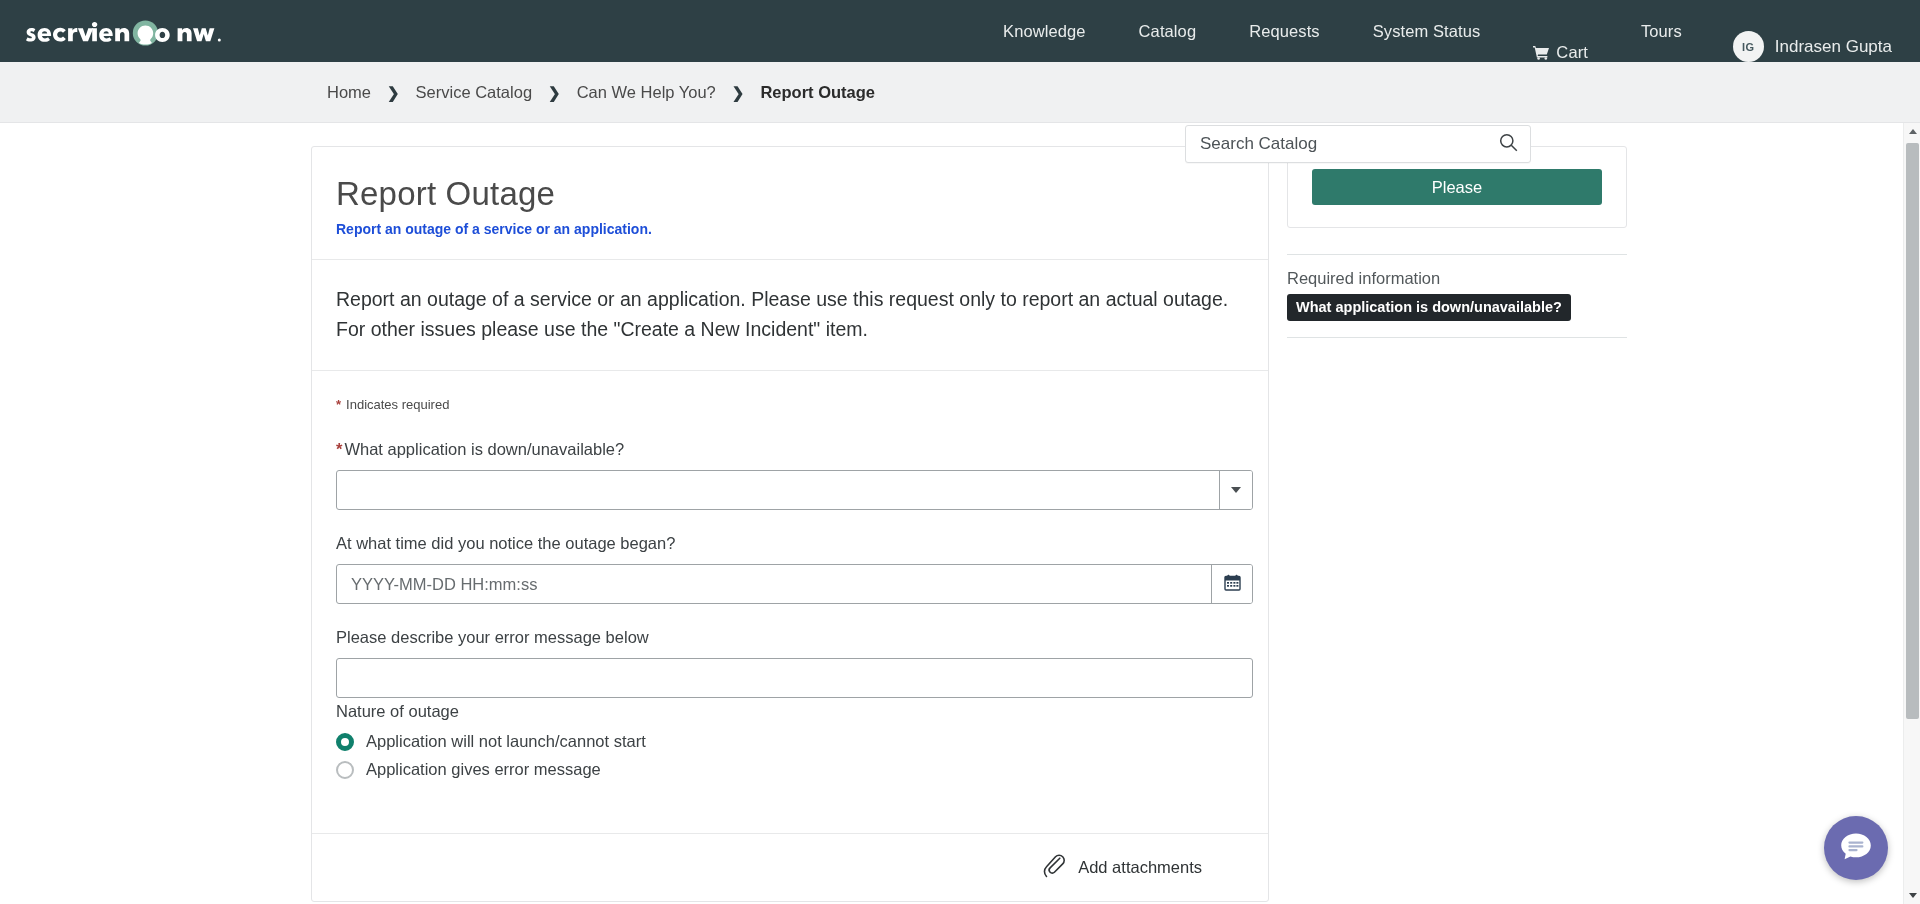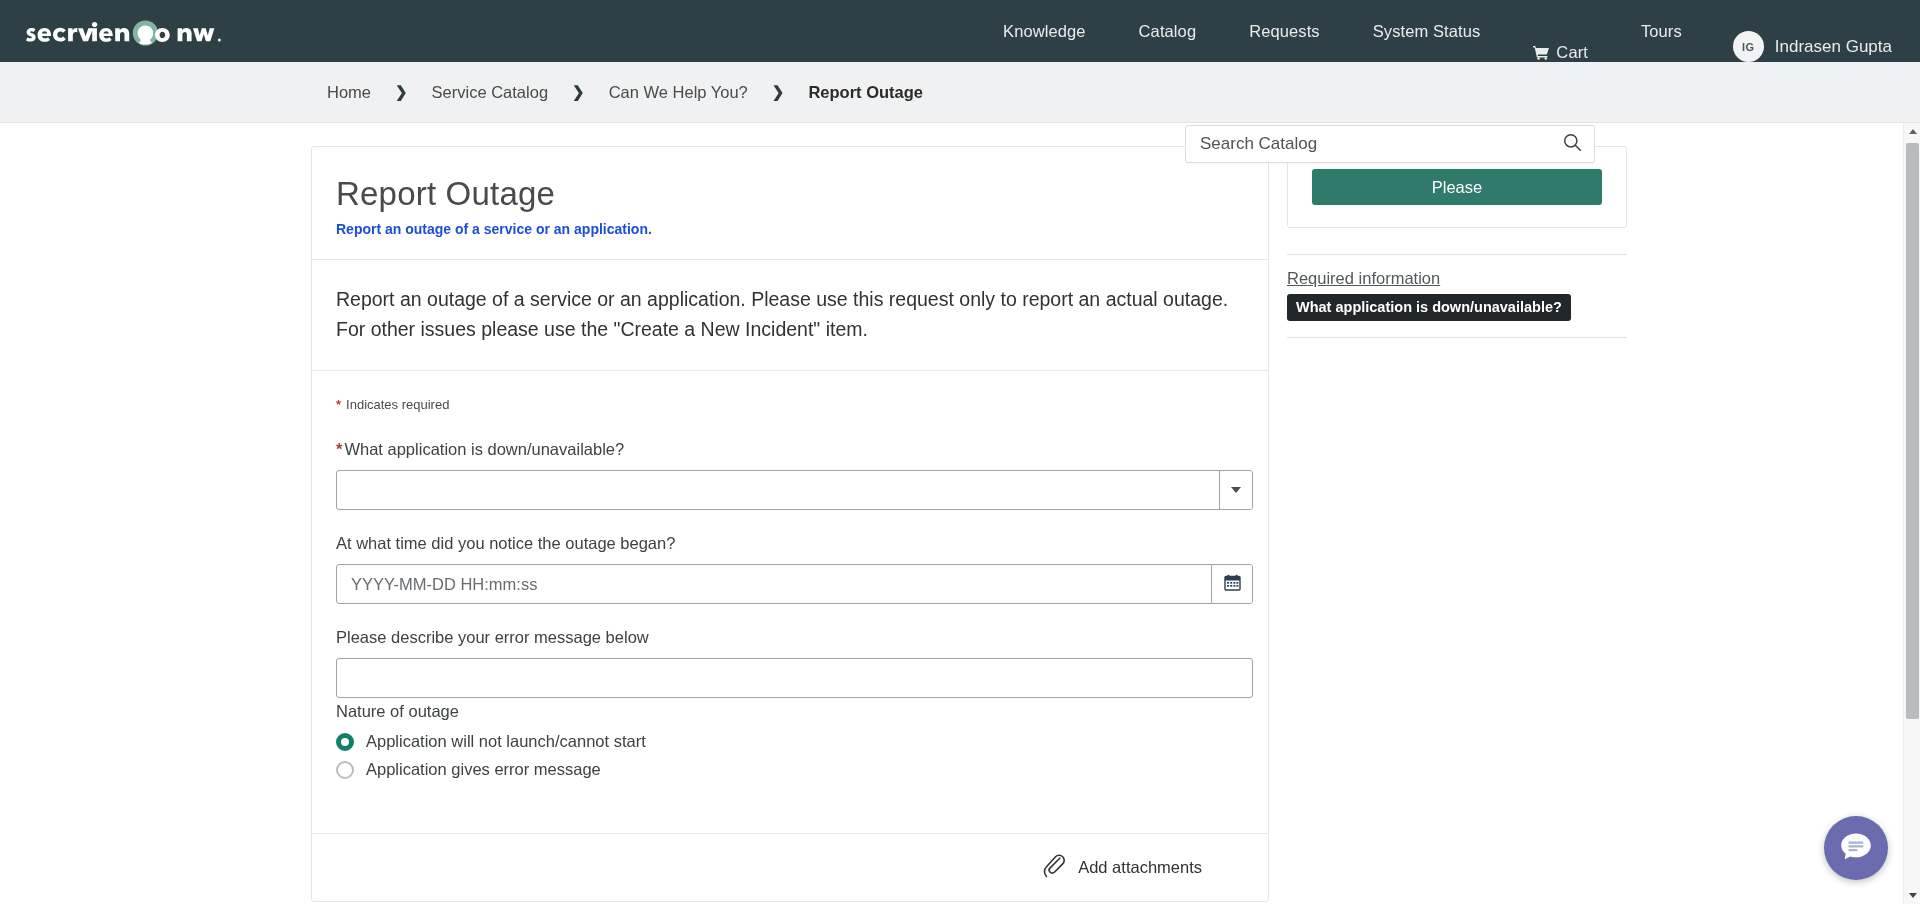--- a/index.html
+++ b/index.html
@@ -57,36 +57,36 @@
   
   .crumbbar {
     height: 61px;
     background: #f0f1f2;
     border-bottom: 1px solid #e4e5e7;
     display: flex;
     align-items: center;
     position: relative;
   }
   .crumbs {
-    display: flex; align-items: center;
+    display: flex; align-items: flex-end;
     margin-left: 327px;
-    gap: 8px;
+    gap: 0;
   }
   .crumb {
     font-size: 16.5px; color: #4a4a4a; cursor: pointer; white-space: nowrap;
   }
   .crumb.active { font-weight: bold; color: #2b2b2b; cursor: default; }
   .crumb-sep {
     color: #2e3b40; font-size: 15px; font-weight: bold;
     padding: 0 16px; user-select: none;
   }
   .search-wrap {
     position: absolute;
     left: 1185px; top: 82px;
-    width: 410px; height: 38px;
+    width: 346px; height: 38px;
     transform: translateY(-50%);
     background: #fff;
     border: 1px solid #dcdee0;
     border-radius: 3px;
     display: flex; align-items: center;
     box-shadow: 0 1px 1px rgba(0,0,0,.03);
   }
   .search-wrap input {
     flex: 1; border: none; outline: none;
     font-size: 17px; color: #32373a;
@@ -217,21 +217,21 @@
     padding: 22px 24px; margin-bottom: 26px;
   }
   .submit-btn {
     width: 100%; height: 36px;
     background: #2f7a6b; color: #fff;
     border: none; border-radius: 3px;
     font-size: 16.5px; cursor: pointer;
     font-family: "Liberation Sans", sans-serif;
   }
   .req-section { border-top: 1px solid #dfe3e4; border-bottom: 1px solid #dfe3e4; padding: 14px 0 16px 0; }
-  .req-title { font-size: 16.5px; color: #52585b; margin-bottom: 6px; text-decoration: underline; }
+  .req-title { font-size: 16.5px; color: #52585b; margin-bottom: 6px; }
   .req-badge {
     display: inline-block;
     background: #22272b; color: #fff;
     font-size: 14.5px; font-weight: bold;
     padding: 5px 9px 6px 9px;
     border-radius: 3px;
     white-space: nowrap;
   }
 
   

